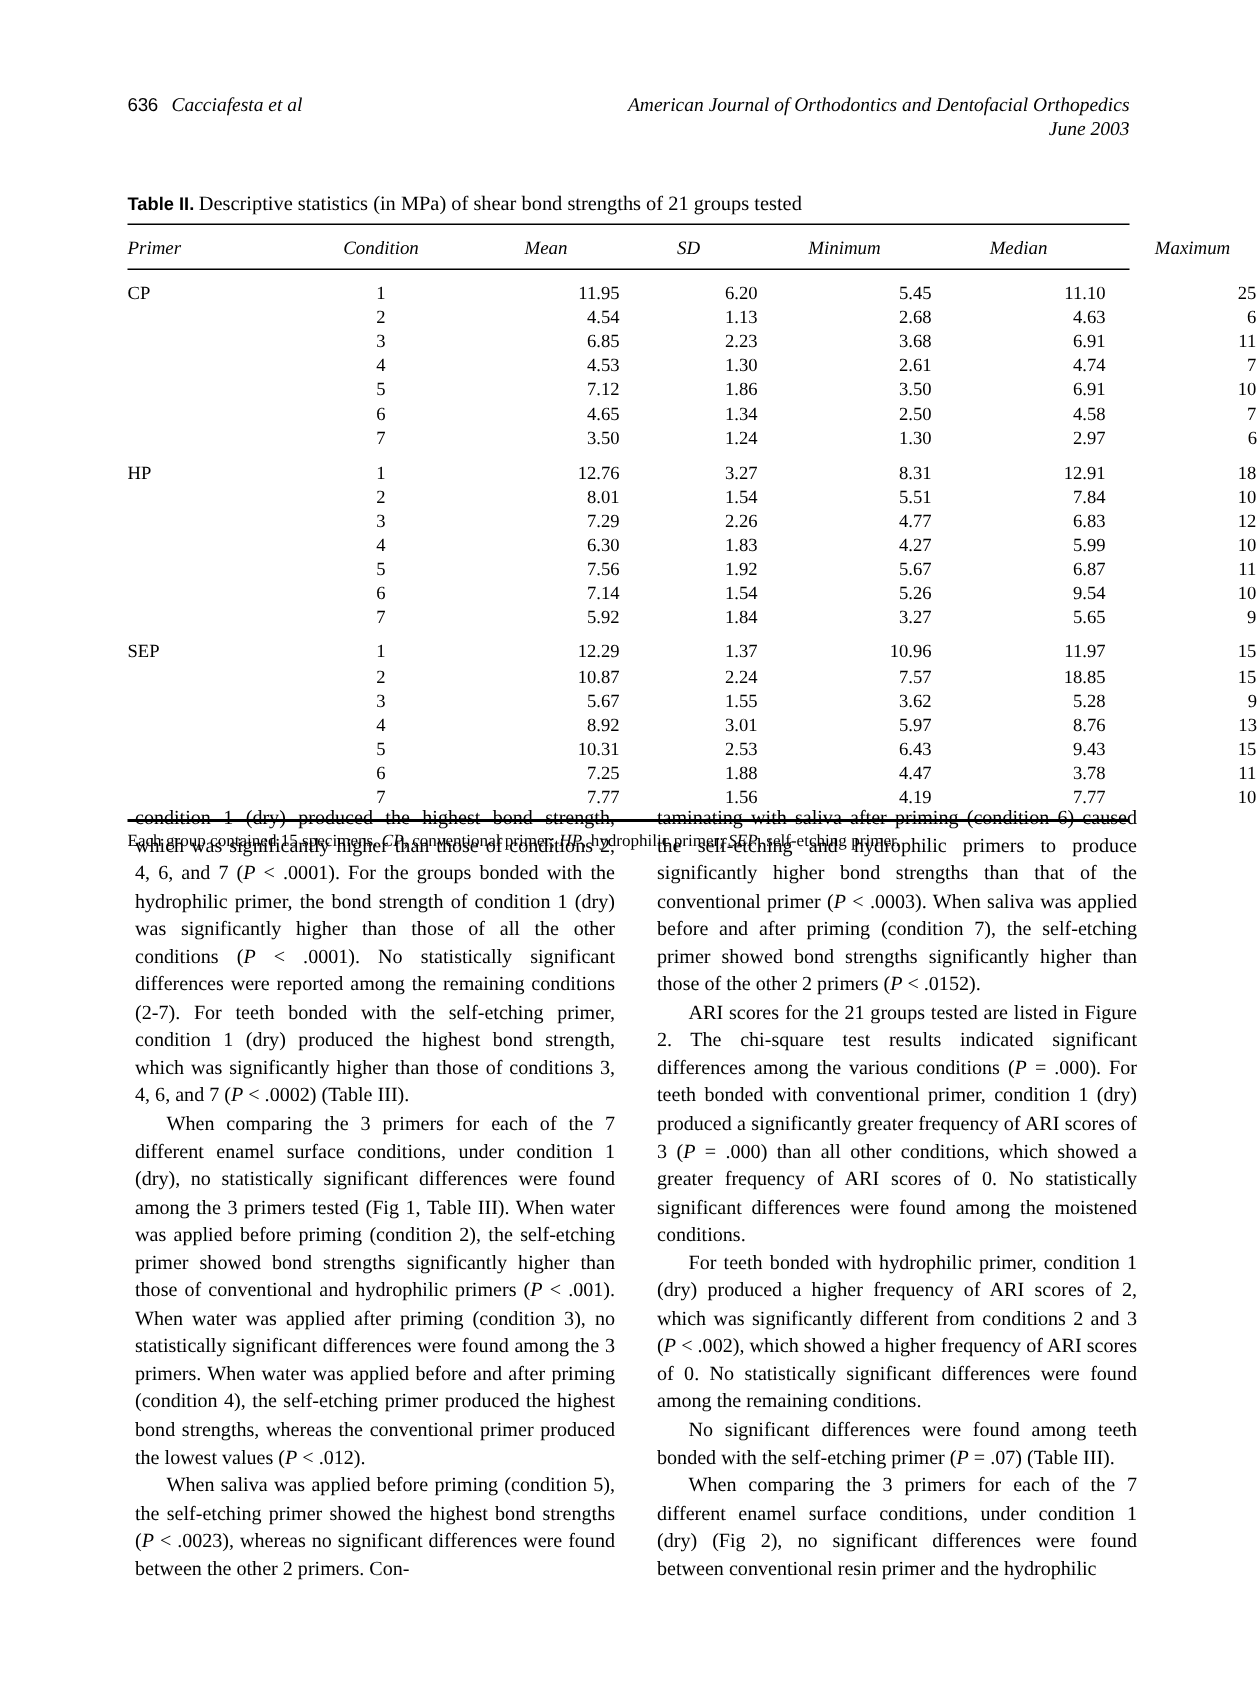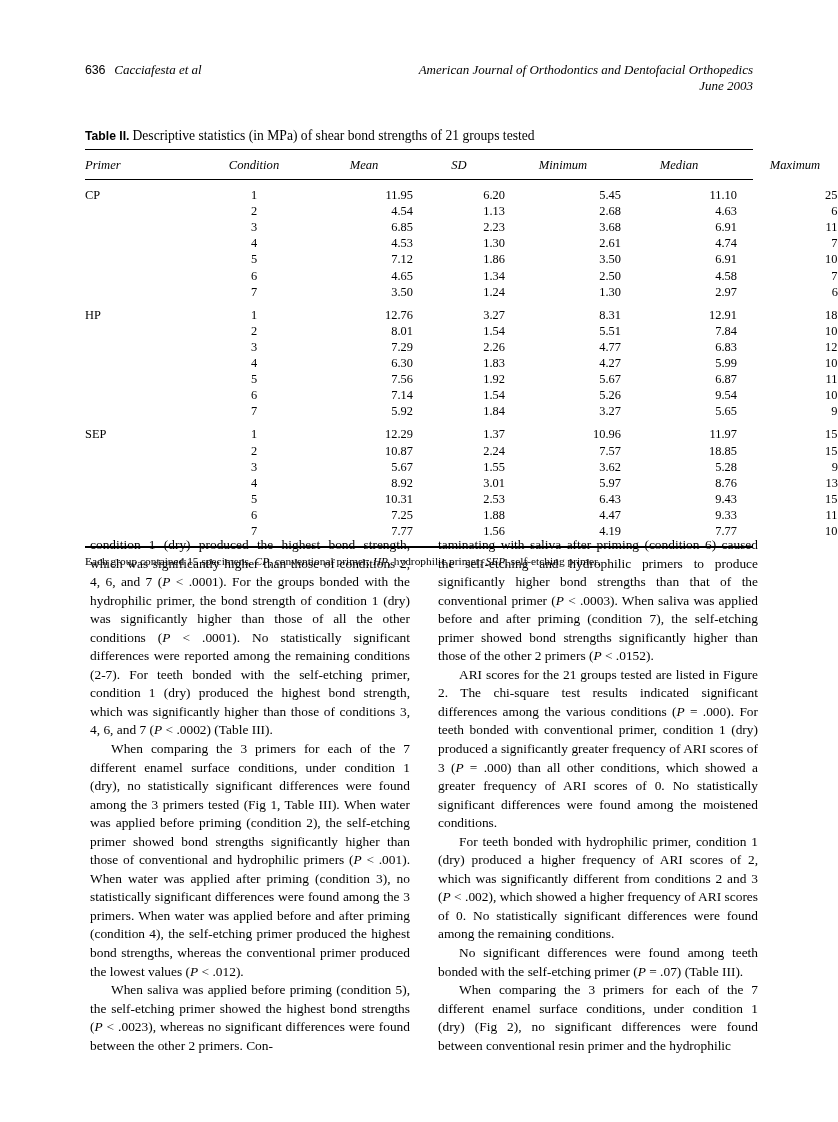--- a/index.html
+++ b/index.html
@@ -400,21 +400,21 @@
             <td class="c-min v-num">6.43</td>
             <td class="c-median v-num">9.43</td>
             <td class="c-max v-num last">15.12</td>
           </tr>
           <tr>
             <td class="c-primer v-primer"></td>
             <td class="c-condition v-condition">6</td>
             <td class="c-mean v-num">7.25</td>
             <td class="c-sd v-num">1.88</td>
             <td class="c-min v-num">4.47</td>
-            <td class="c-median v-num">9.33</td>
+            <td class="c-median v-num">3.78</td>
             <td class="c-max v-num last">11.26</td>
           </tr>
           <tr class=" last-row">
             <td class="c-primer v-primer"></td>
             <td class="c-condition v-condition">7</td>
             <td class="c-mean v-num">7.77</td>
             <td class="c-sd v-num">1.56</td>
             <td class="c-min v-num">4.19</td>
             <td class="c-median v-num">7.77</td>
             <td class="c-max v-num last">10.85</td>

